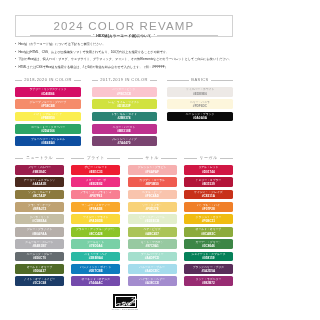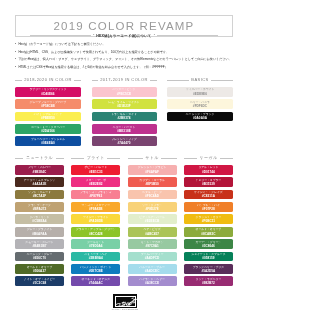--- a/index.html
+++ b/index.html
@@ -22,21 +22,21 @@
 .sw .hx{font-size:3.1px;line-height:4.2px;font-weight:bold;letter-spacing:.05px;}
 .botgrid{position:absolute;left:15px;top:154px;width:218px;display:flex;gap:7.3px;}
 .logo{position:absolute;left:113px;top:294px;width:24px;height:14px;background:#0d0d0d;display:flex;align-items:center;justify-content:center;box-sizing:border-box;overflow:hidden;}
 .logo .inner{width:21px;height:11px;border:.4px solid #fff;box-sizing:border-box;display:flex;align-items:center;justify-content:center;overflow:visible;position:relative;}
 .logo svg{display:block;}
 .logotag{position:absolute;left:100px;top:308.2px;width:50px;text-align:center;font-size:2.3px;color:#8a8a8a;letter-spacing:.15px;white-space:nowrap;}
 </style></head><body>
 
 <div class="page">
 <div class="titlebox">
-      <span class="title" data-bind="header.title">2019 COLOR REVAMP</span>
+      <span class="title" data-bind="header.title">2024 COLOR REVAMP</span>
     </div>
 <div class="subrule">
       <span class="ln"></span>
       <span class="dot">•</span>
       <span class="subtitle" data-bind="header.subtitle">HEX値(カラーコード値)について</span>
       <span class="dot">•</span>
       <span class="ln"></span>
     </div>
 <ul class="bullets">
       <li data-bind="header.bullets.0">Hex値（カラーコード値）については下記をご参照ください。</li>

